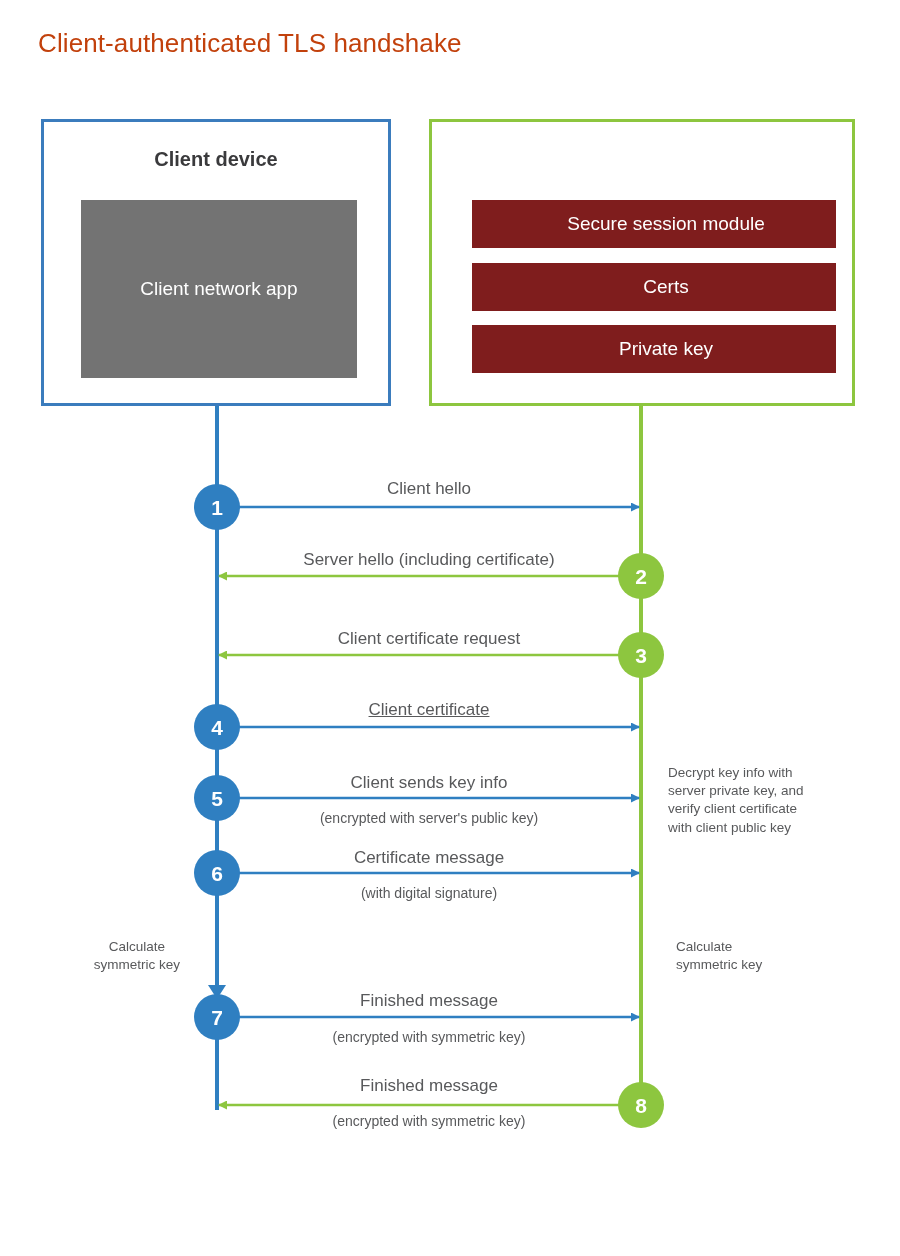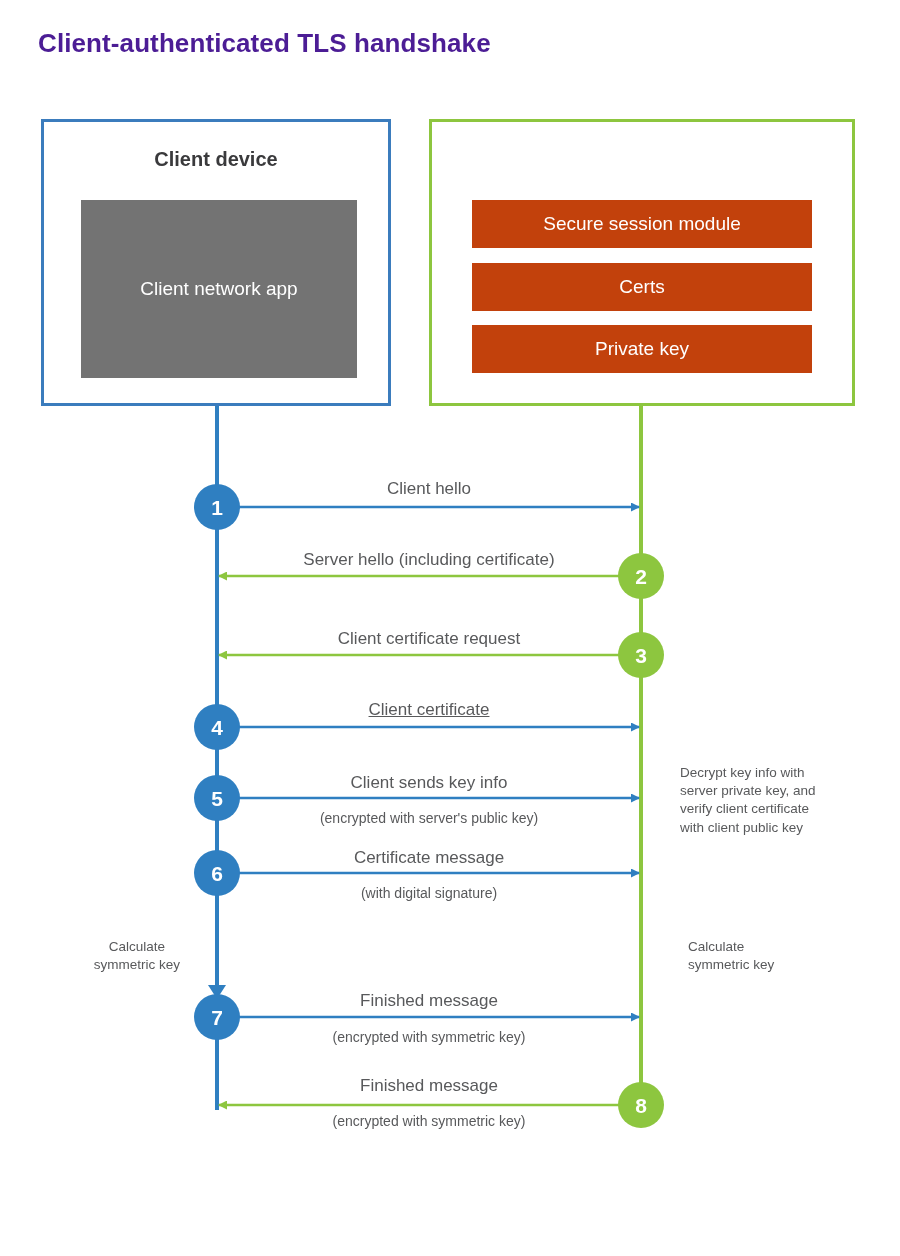--- a/index.html
+++ b/index.html
@@ -22,22 +22,22 @@
     width: 900px;
     height: 1256px;
   }
 
   
   .page-title {
     position: absolute;
     left: 38px;
     top: 28px;
     font-size: 26px;
-    font-weight: 700;
-    color: #4c1d95;
+    font-weight: 400;
+    color: #c2410c;
     letter-spacing: 0.1px;
     white-space: nowrap;
   }
 
   
   .entity-box {
     position: absolute;
     background: #ffffff;
     box-sizing: border-box;
   }
@@ -82,27 +82,28 @@
     text-align: center;
     line-height: 1.35;
   }
 
   
   .server-block {
     position: absolute;
     left: 40px;
     width: 340px;
     height: 48px;
-    background: #c2410c;
+    background: #7f1d1d;
     color: #ffffff;
     font-size: 19px;
     display: flex;
     align-items: center;
     justify-content: center;
     text-align: center;
+    padding-left: 24px;
   }
   #server-block-0 { top: 78px; }
   #server-block-1 { top: 141px; }
   #server-block-2 { top: 203px; }
 
   
   #sequence-layer {
     position: absolute;
     left: 0;
     top: 0;
@@ -147,21 +148,21 @@
 
   
   .side-note {
     position: absolute;
     font-size: 13.5px;
     line-height: 1.35;
     color: #58595b;
     white-space: pre-line;
   }
   .side-note.left-note { text-align: center; transform: translateX(-50%); }
-  .side-note.right-note { text-align: left; margin-left: 12px; }
+  .side-note.right-note { text-align: left; }
 </style>
 </head>
 <body>
 
 <div id="diagram-root">
 
   <div class="page-title">Client-authenticated TLS handshake</div>
 
   <div class="entity-box" id="client-box">
     <div class="entity-title">Client device</div>

